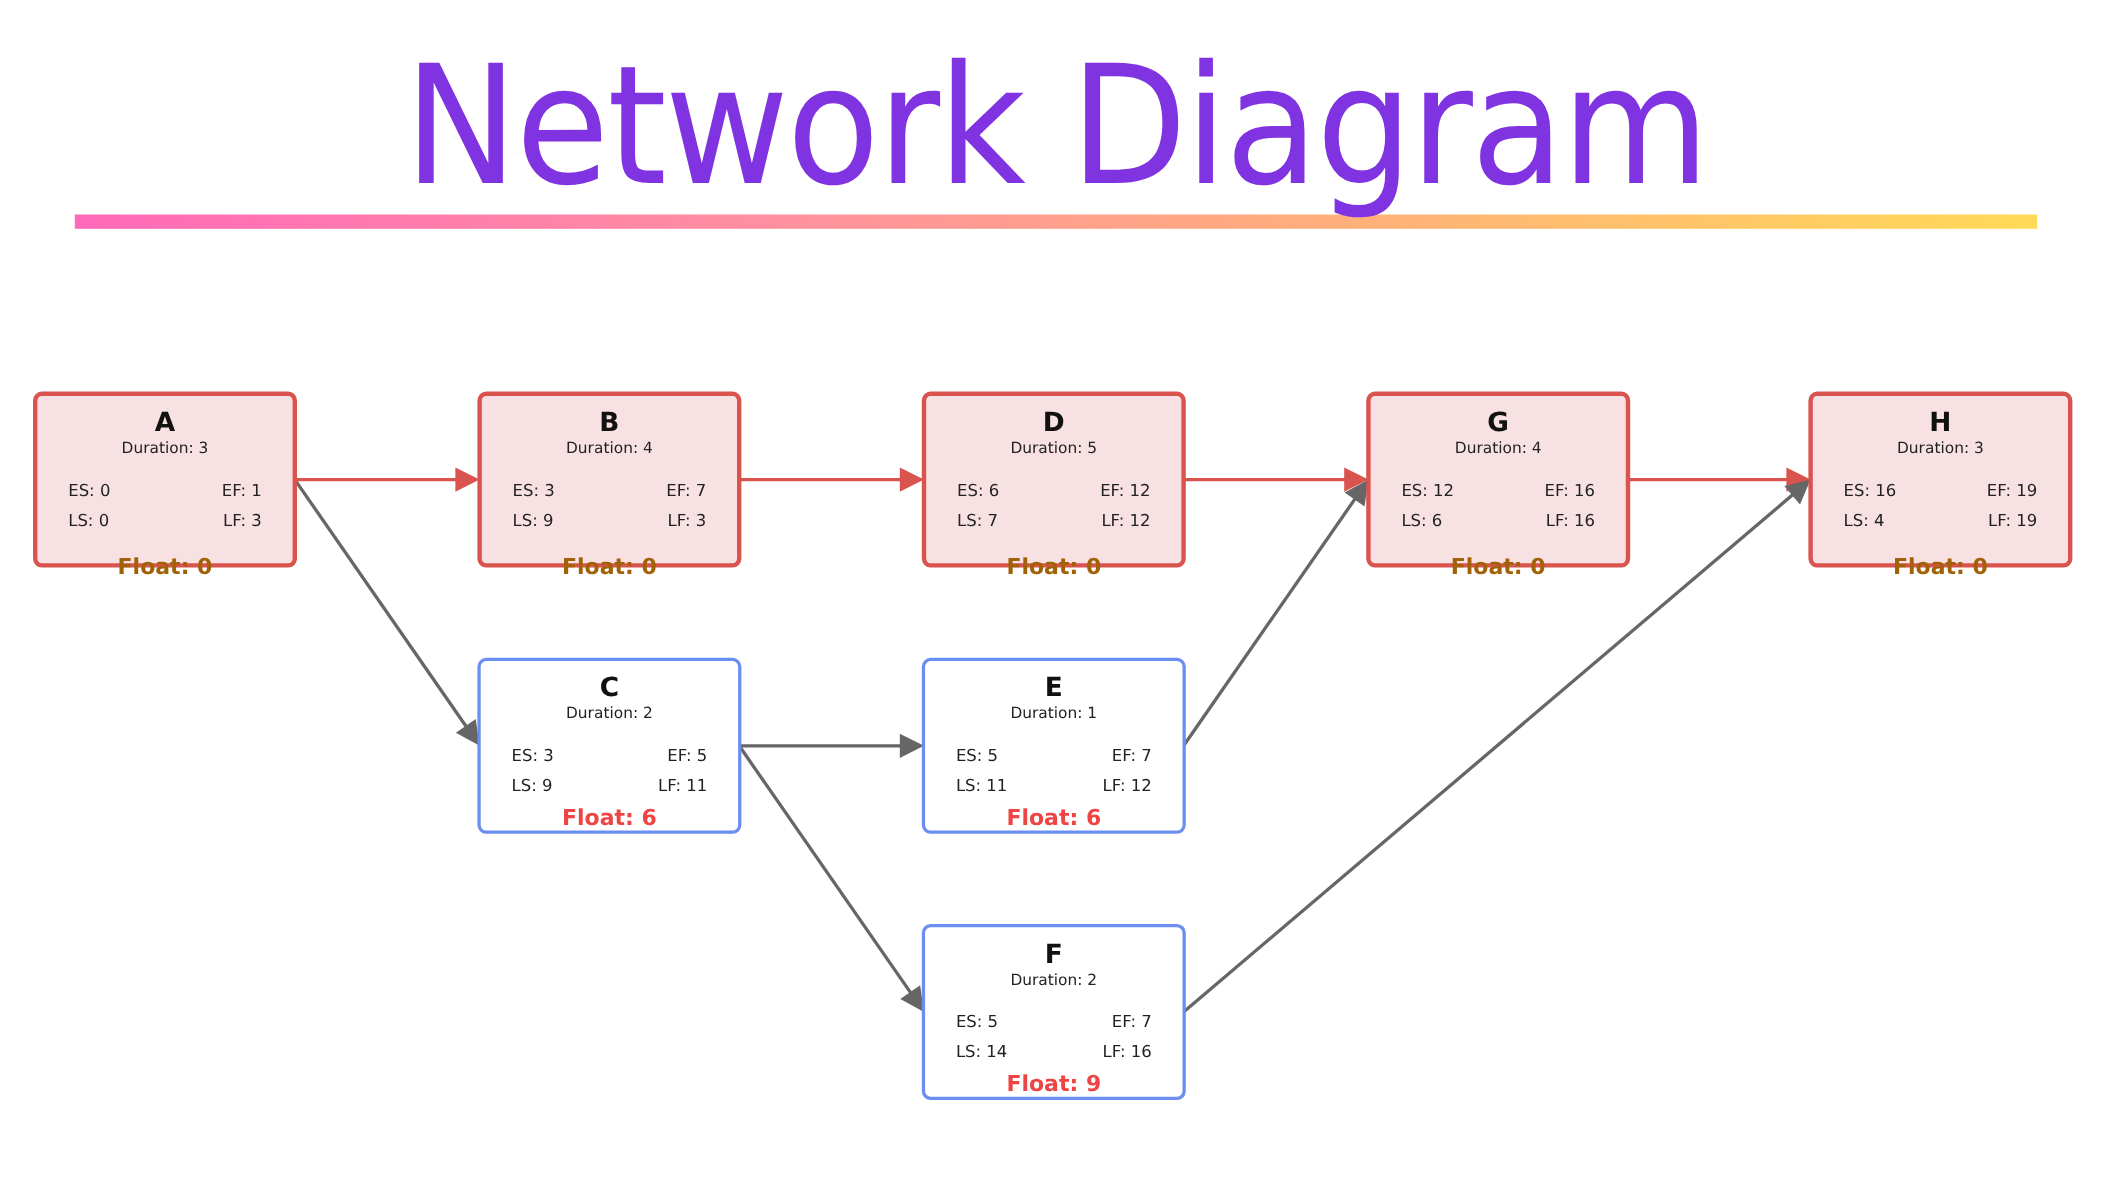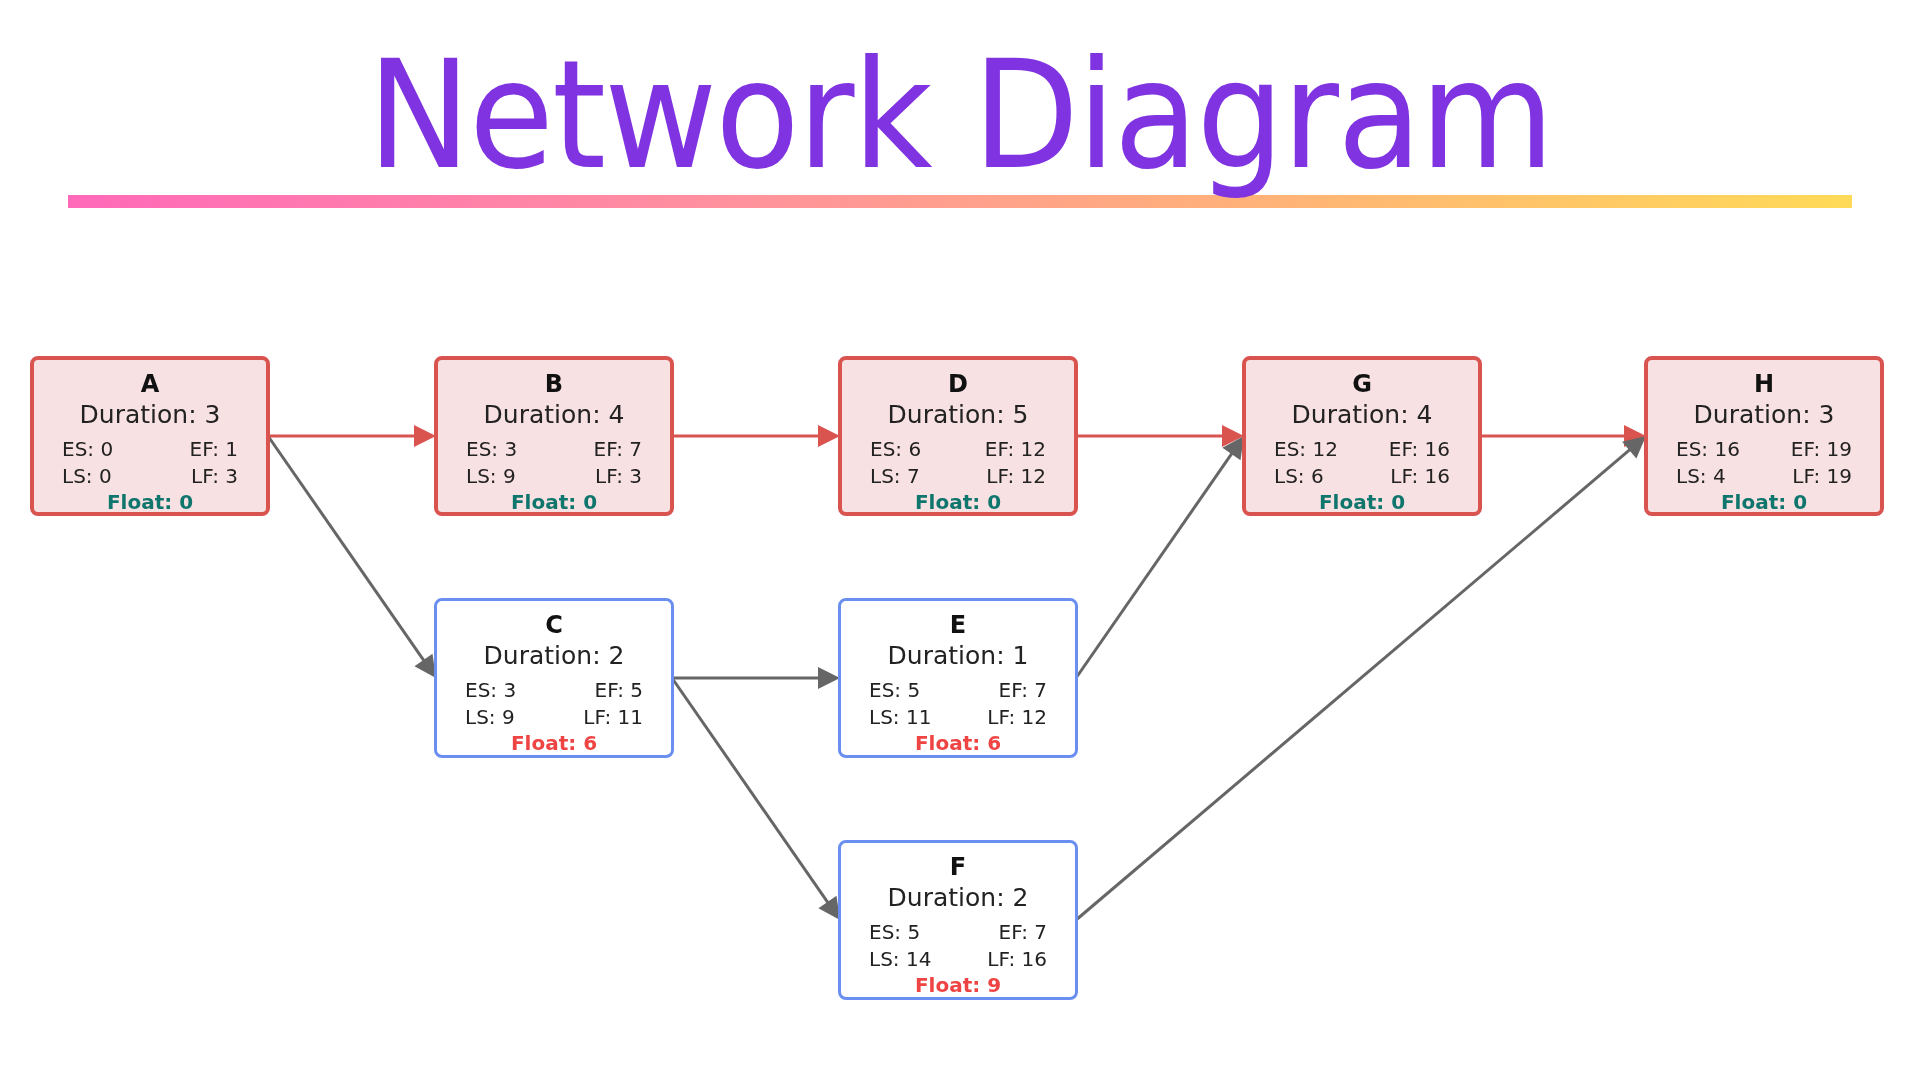--- a/index.html
+++ b/index.html
@@ -18,28 +18,28 @@
   }
   svg.edges { position: absolute; left: 0; top: 0; width: 1920px; height: 1080px; z-index: 2; }
   .node {
     position: absolute; width: 238px; height: 158px; box-sizing: border-box;
     border-radius: 8px; z-index: 3;
     font-family: "DejaVu Sans", sans-serif; color: #222;
   }
   .node.critical { background: #f8e1e2; border: 4px solid #d9534f; }
   .node.noncritical { background: #ffffff; border: 3px solid #6b8ff0; }
   .node .name { position: absolute; top: 10px; width: 100%; text-align: center; font-size: 24px; font-weight: bold; color: #111; }
-  .node .dur { position: absolute; top: 40px; width: 100%; text-align: center; font-size: 25px; }
-  .node .cell { position: absolute; font-size: 20px; }
+  .node .dur { position: absolute; top: 40px; width: 100%; text-align: center; font-size: 14px; }
+  .node .cell { position: absolute; font-size: 15px; }
   .node .es { left: 28px; top: 77px; }
   .node .ls { left: 28px; top: 104px; }
   .node .ef { right: 28px; top: 77px; }
   .node .lf { right: 28px; top: 104px; }
   .node .float { position: absolute; top: 130px; width: 100%; text-align: center; font-size: 20px; font-weight: bold; }
-  .node.critical .float { color: #0f766e; }
+  .node.critical .float { color: #a16207; margin-top: 13px; }
   .node.noncritical .float { color: #ef4444; }
 </style>
 </head>
 <body>
 
 <div class="underline"></div>
 <div class="title">Network Diagram</div>
 
 <svg class="edges" xmlns="http://www.w3.org/2000/svg">
   <defs>

